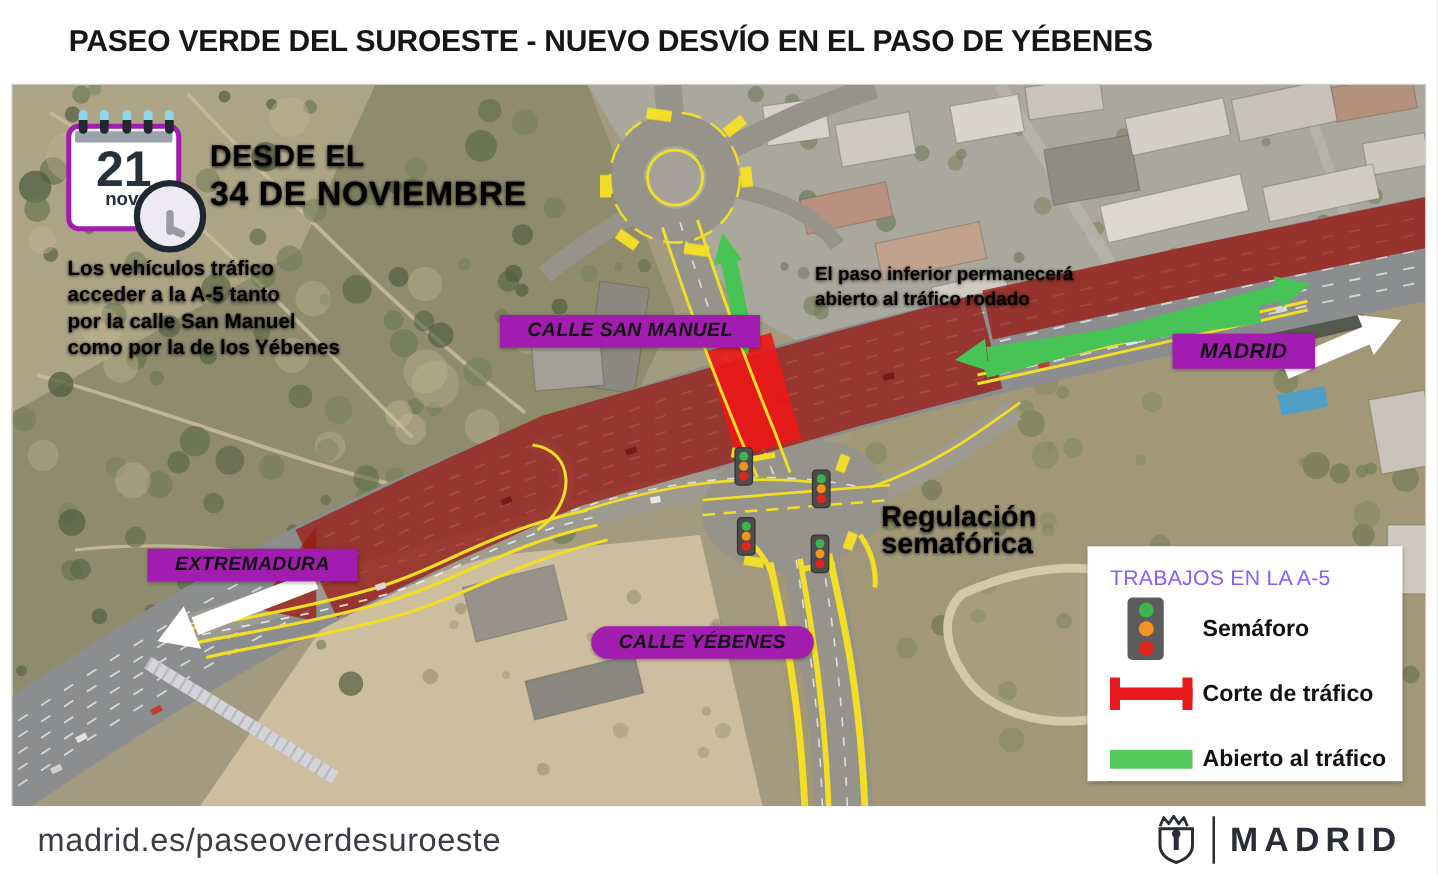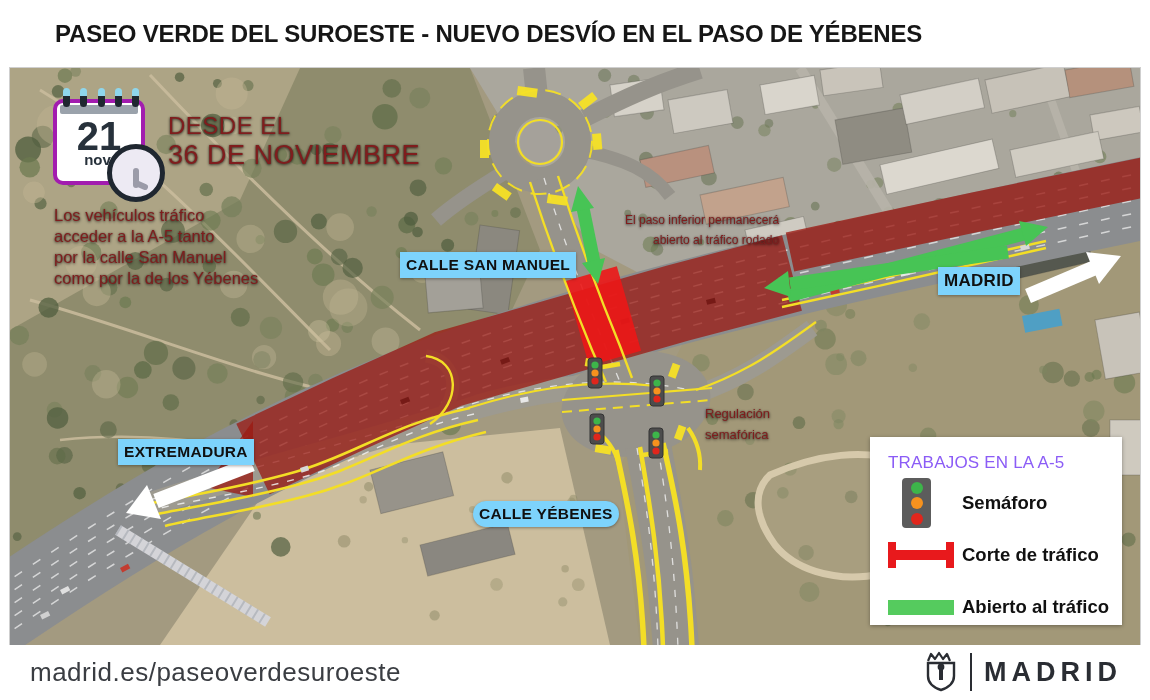--- a/index.html
+++ b/index.html
@@ -5,31 +5,31 @@
   html,body{margin:0;padding:0;background:#ffffff;}
   .page{position:relative;width:1150px;height:700px;background:#ffffff;overflow:hidden;
         font-family:"Liberation Sans", sans-serif;}
   .title{position:absolute;left:55px;top:20px;font-size:24px;font-weight:bold;color:#161616;
          letter-spacing:-0.2px;white-space:nowrap;}
   .map{position:absolute;left:10px;top:68px;width:1130px;height:577px;overflow:hidden;
        background:#a39a80;outline:1px solid #cfcfcf;}
   .map svg.base{position:absolute;left:0;top:0;width:1130px;height:577px;display:block;}
 
   
-  .maptext{position:absolute;color:#7f1d1d;font-weight:normal;
+  .maptext{position:absolute;color:#000000;font-weight:bold;
            text-shadow:0 1px 3px rgba(0,0,0,.65), 0 0 2px rgba(0,0,0,.35);}
   .heading1{left:158px;top:44px;font-size:24px;letter-spacing:.5px;}
   .heading2{left:158px;top:72px;font-size:27px;letter-spacing:.5px;}
   .infoleft{left:44px;top:137px;font-size:16.5px;line-height:21px;}
-  .infocenter{left:615px;top:142px;font-size:12px;line-height:20px;text-align:right;}
-  .regulacion{left:695px;top:335px;font-size:13px;line-height:21px;}
-
-  .maplabel{position:absolute;background:#7dd3fc;color:#101010;font-weight:bold;
-            padding:4px 6px;font-size:15.5px;letter-spacing:.3px;white-space:nowrap;
-            box-shadow:0 1px 3px rgba(0,0,0,.35);}
+  .infocenter{left:642px;top:142px;font-size:15px;line-height:20px;}
+  .regulacion{left:695px;top:335px;font-size:23px;line-height:21px;}
+
+  .maplabel{position:absolute;background:#a21caf;color:#101010;font-weight:bold;
+            padding:4px 22px;font-size:15.5px;letter-spacing:.3px;white-space:nowrap;
+            box-shadow:0 1px 3px rgba(0,0,0,.35);font-style:italic;}
   .lbl-sanmanuel{left:390px;top:184px;}
   .lbl-madrid{left:928px;top:199px;font-size:17px;}
   .lbl-extremadura{left:108px;top:371px;}
   .lbl-yebenes{left:463px;top:433px;border-radius:13px;}
 
   
   .calendar{position:absolute;left:43px;top:20px;width:96px;height:110px;}
   .cal-rings{position:absolute;left:10px;top:0;width:76px;display:flex;justify-content:space-between;z-index:3;}
   .cal-rings span{width:7px;height:19px;border-radius:4px;
       background:linear-gradient(#8fd6ec 0 42%,#1f2730 42% 100%);}
@@ -497,21 +497,21 @@
       </div>
       <div class="cal-clock">
         <svg width="48" height="48" viewBox="0 0 48 48">
           <line x1="24" y1="22" x2="24" y2="36" stroke="#9b9ba8" stroke-width="6" stroke-linecap="round"></line>
           <line x1="24" y1="34" x2="33" y2="38" stroke="#9b9ba8" stroke-width="6" stroke-linecap="round"></line>
         </svg>
       </div>
     </div>
 
     <div class="maptext heading1">DESDE EL</div>
-    <div class="maptext heading2">36 DE NOVIEMBRE</div>
+    <div class="maptext heading2">34 DE NOVIEMBRE</div>
 
     <div class="maptext infoleft">
       <div>Los vehículos tráfico</div>
       <div>acceder a la A-5 tanto</div>
       <div>por la calle San Manuel</div>
       <div>como por la de los Yébenes</div>
     </div>
 
     <div class="maptext infocenter">
       <div>El paso inferior permanecerá</div>

